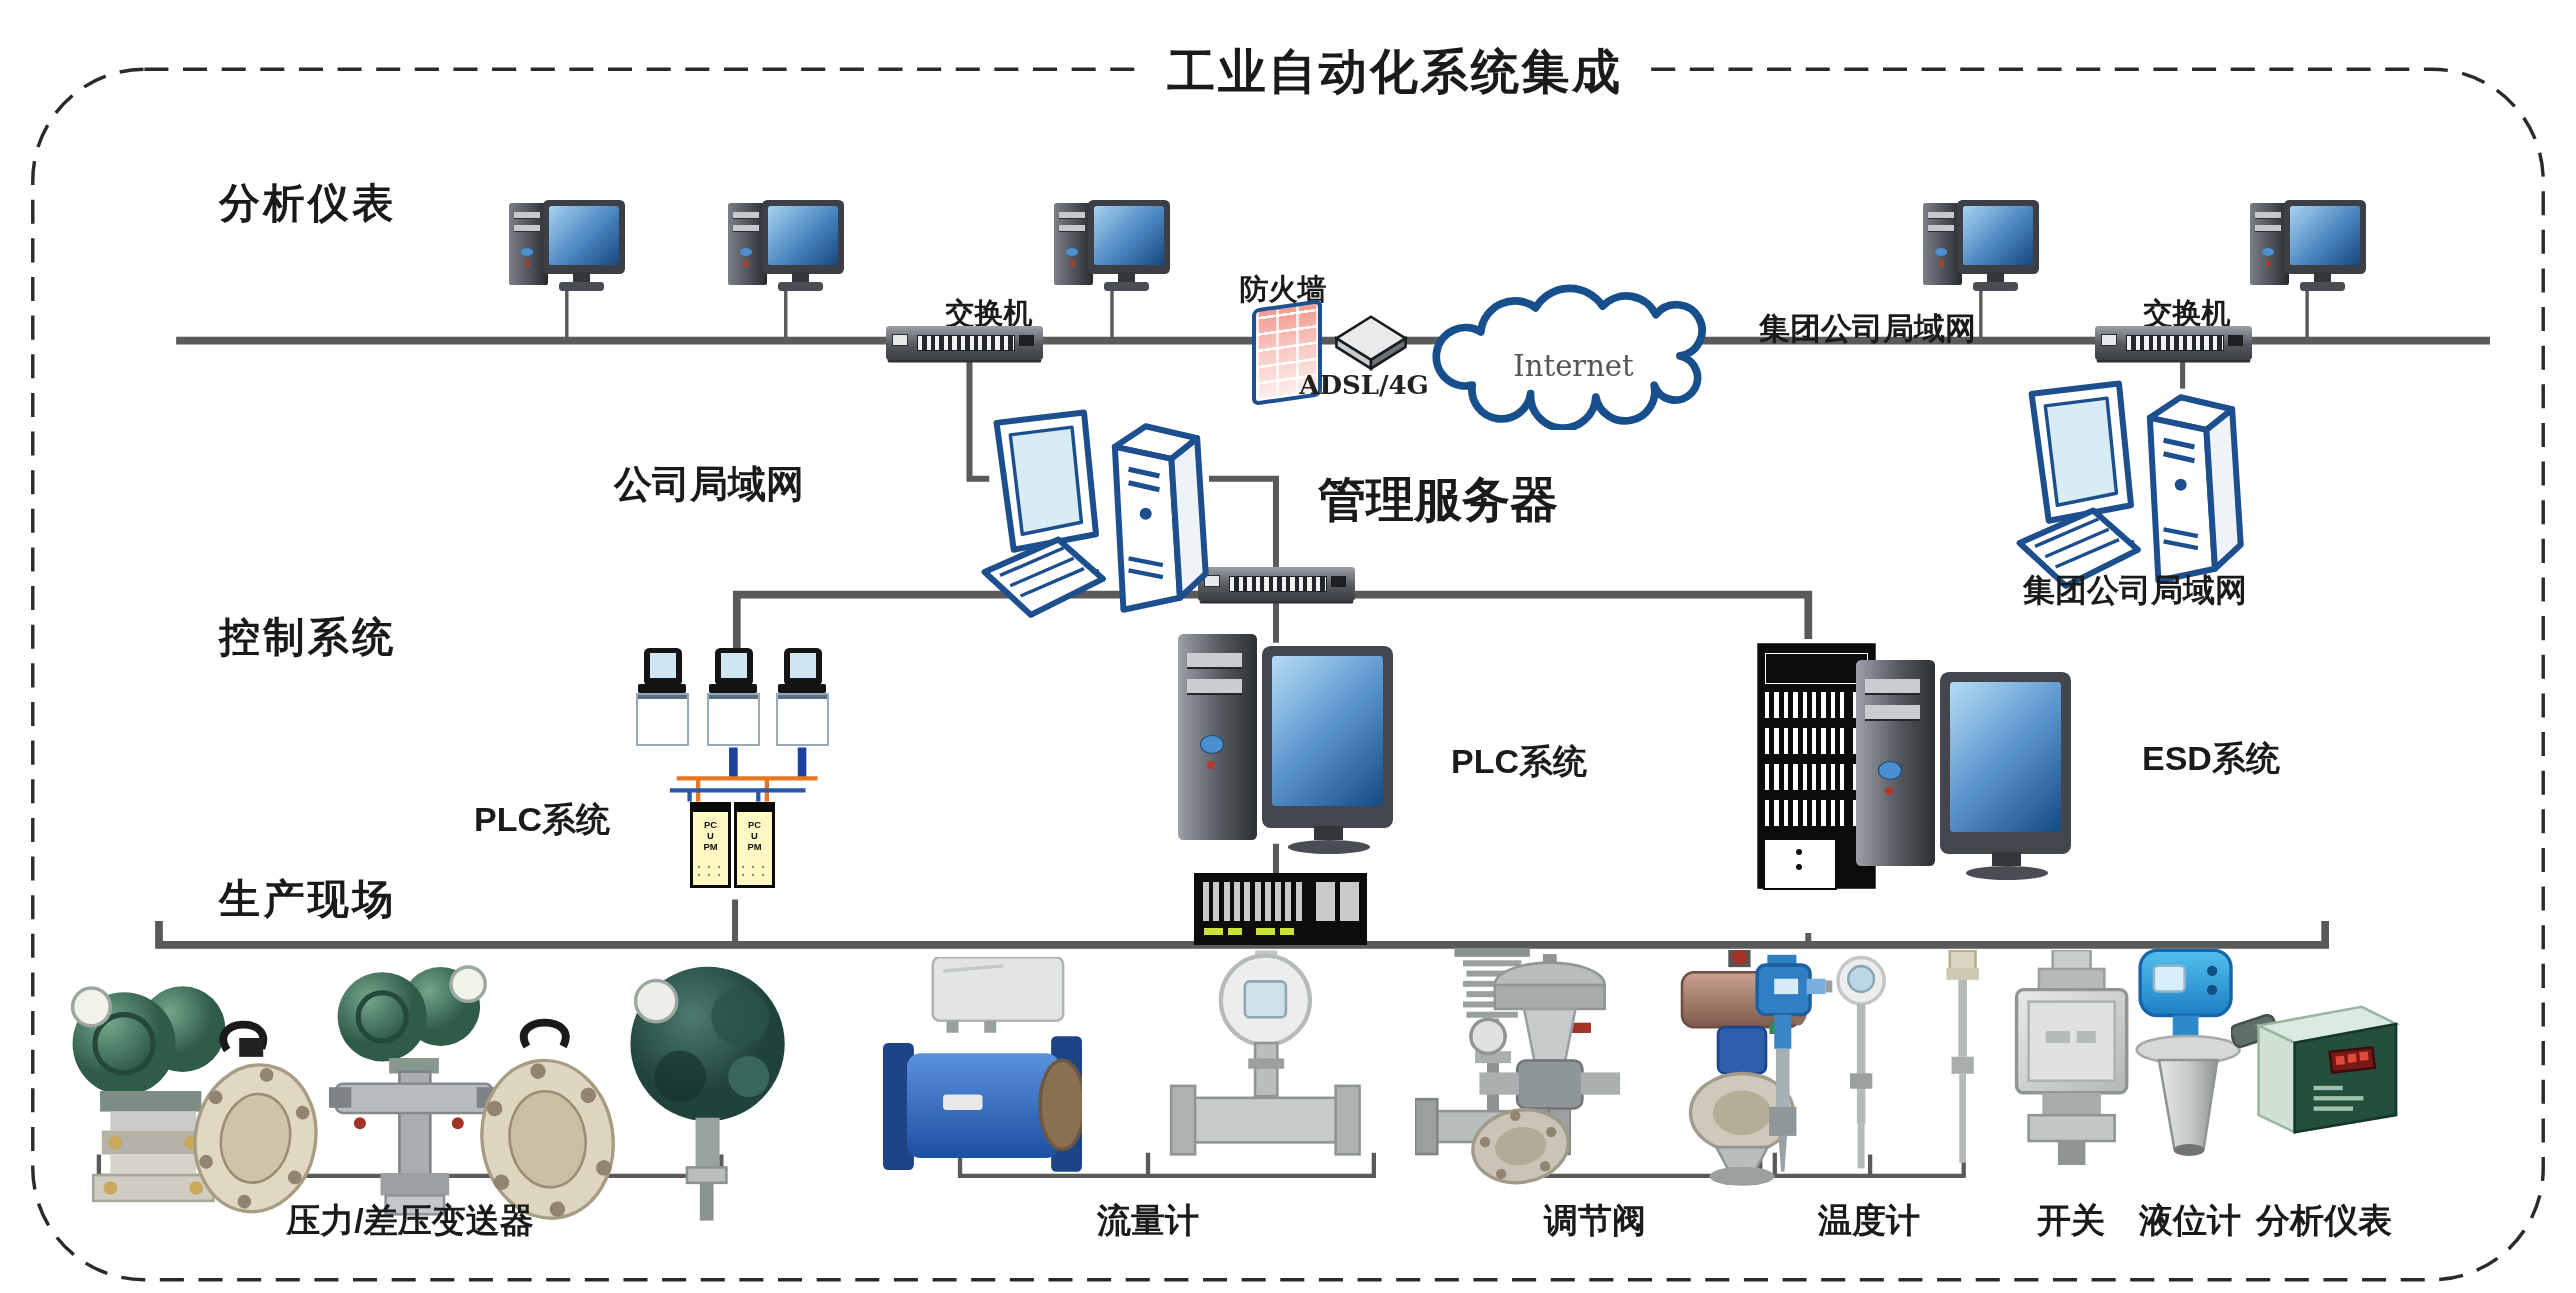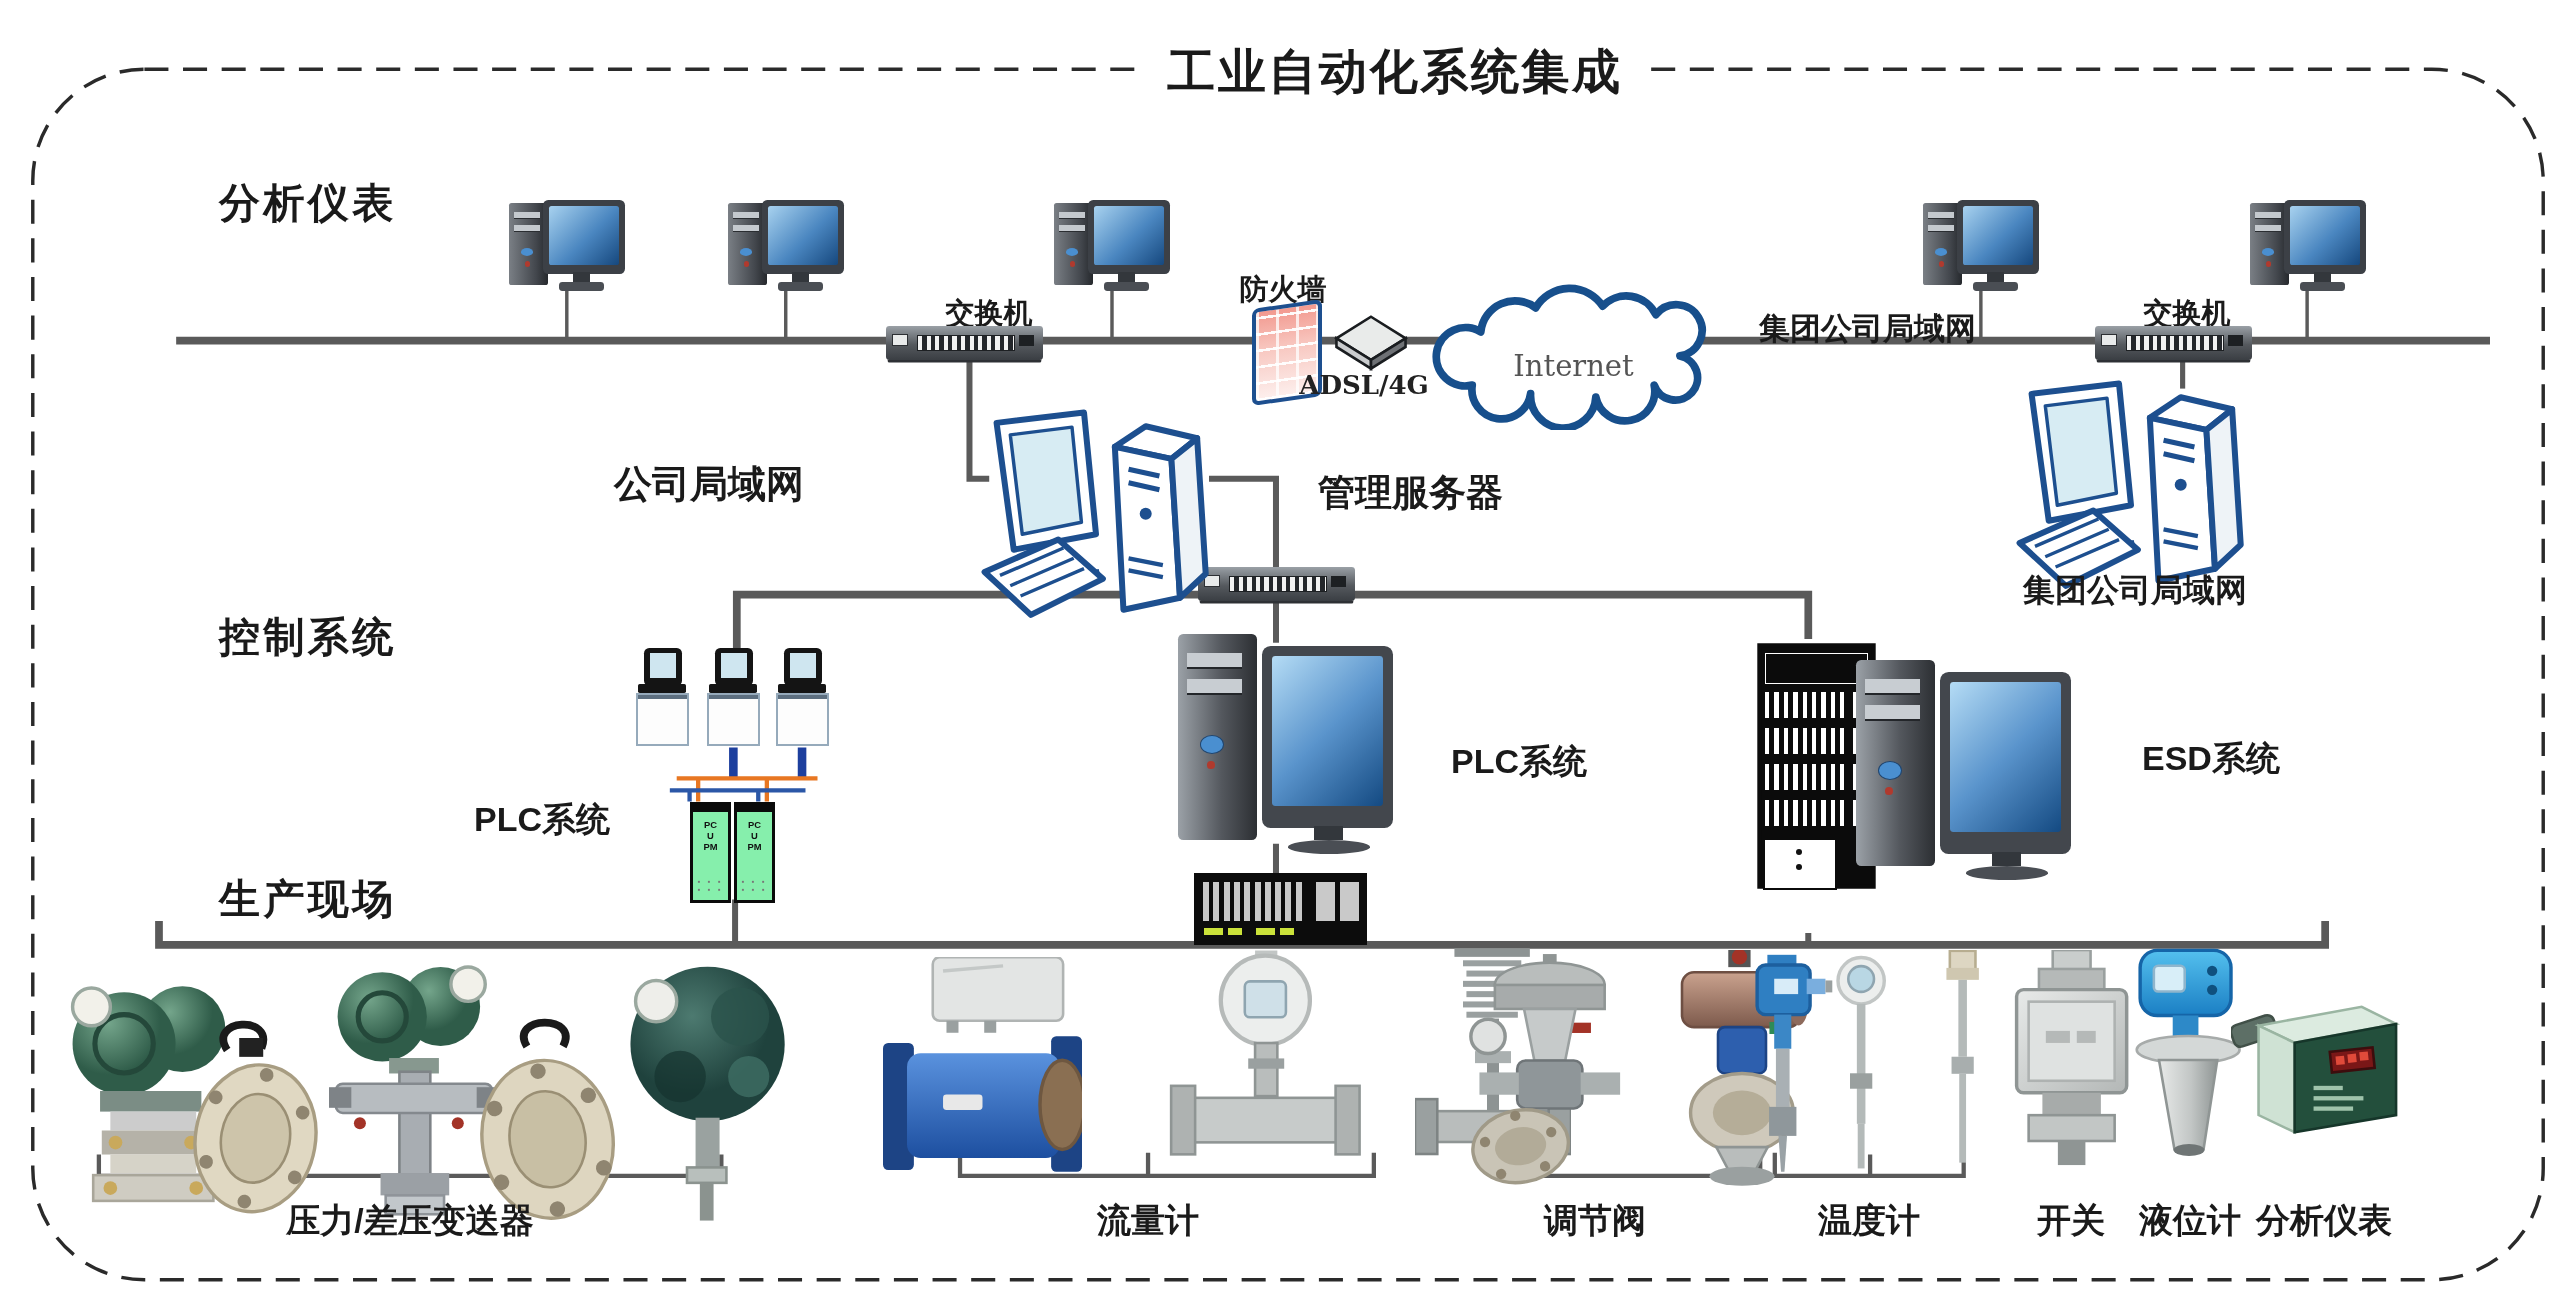--- a/index.html
+++ b/index.html
@@ -45,21 +45,21 @@
         repeating-linear-gradient(90deg,rgba(255,255,255,.75) 0 2.6px,transparent 2.6px 20px),
         linear-gradient(180deg,#f2998f,#f8c9c2 45%,#fdf0ee);}
   .cloud{position:absolute;}
   
   .st{position:absolute;width:55px;height:101px;}
   .st-mon{position:absolute;left:8.6px;top:0;width:38px;height:38px;background:#141414;border-radius:5.2px;}
   .st-scr{position:absolute;left:6px;top:5.2px;right:6px;bottom:7.7px;background:#cfe6f0;}
   .st-monbase{position:absolute;left:3.4px;top:36px;width:48px;height:8.6px;background:#141414;border-radius:1.7px;}
   .st-cab{position:absolute;left:0.9px;top:45px;width:53px;height:53px;background:#fdfdfd;border:2.6px solid #96aabb;box-sizing:border-box;}
   .st-cabtop{position:absolute;left:0;top:0;right:0;height:4.3px;background:#5d6f80;}
-  .pcu{position:absolute;width:41px;height:101px;background:#86efac;border:3.4px solid #0a0a0a;box-sizing:border-box;}
+  .pcu{position:absolute;width:41px;height:86px;background:#fef9c3;border:3.4px solid #0a0a0a;box-sizing:border-box;}
   .pcu-top{position:absolute;left:0;top:0;right:0;height:6.9px;background:#0a0a0a;}
   .pcu-txt{position:absolute;left:0;top:13.7px;width:100%;text-align:center;font-size:9.4px;font-weight:700;line-height:11px;color:#111;}
   .pcu-dots{position:absolute;left:0;bottom:5.2px;width:100%;text-align:center;font-size:7.7px;letter-spacing:2.6px;color:#777;line-height:8.6px;}
   
   .bigpc{position:absolute;width:215px;height:223px;}
   .bp-tower{position:absolute;left:0;top:0;width:79px;height:206px;border-radius:5.2px;
             background:linear-gradient(90deg,#9ba1a7,#54585e 55%,#2c2f33);}
   .bp-bay{position:absolute;left:8.6px;width:55px;height:13.7px;background:#c8cdd2;border-bottom:2.6px solid #23262a;}
   .bp-btn{position:absolute;left:22px;top:101px;width:22px;height:17px;border-radius:50%;background:#4a8fd0;border:1.7px solid #20456e;}
   .bp-dot{position:absolute;left:29px;top:127px;width:7.7px;height:7.7px;border-radius:50%;background:#b03a2e;}
@@ -240,21 +240,21 @@
   <div class="cloud" style="left:1419px;top:247px;width:309px;height:155px">
     <svg width="309" height="155" viewBox="0 0 360 180">
       <path d="M62,128 a34,34 0 1 1 10,-62 a40,40 0 0 1 64,-28 a46,46 0 0 1 78,-2 a38,38 0 0 1 62,10 a30,30 0 1 1 28,48 a26,26 0 1 1 -30,34 a32,32 0 1 1 -68,14 a36,36 0 1 1 -76,-4 a30,30 0 1 1 -68,-10 z" fill="#ffffff" stroke="#174f8c" stroke-width="9" stroke-linejoin="round"></path>
     </svg>
     <div class="internet-txt">Internet</div>
   </div>
 
   <div class="netlabel" style="left:1759px;top:280px;font-size:31px">集团公司局域网</div>
 
   <div class="netlabel" style="left:614px;top:431px;font-size:38px">公司局域网</div>
-  <div class="netlabel" style="left:1318px;top:440px;font-size:37px">管理服务器</div>
+  <div class="netlabel" style="left:1318px;top:440px;font-size:48px">管理服务器</div>
   <div class="mount" style="left:981px;top:376px">
   <svg width="230" height="216" viewBox="0 0 268 252">
     <g fill="#ffffff" stroke="#1d4f8f" stroke-width="7" stroke-linejoin="round">
       <path d="M60,170 q28,38 78,26" fill="none"></path>
       <path d="M18,22 L120,10 L134,152 L38,170 Z"></path>
       <path d="M34,36 L106,27 L117,138 L48,152 Z" fill="#d7ecf3" stroke-width="4"></path>
       <path d="M156,50 L192,26 L252,40 L222,64 Z"></path>
       <path d="M156,50 L222,64 L232,226 L166,240 Z"></path>
       <path d="M222,64 L252,40 L262,198 L232,226 Z" fill="#eef3f7"></path>
       <path d="M172,76 L208,84 M172,92 L208,100" stroke-width="6"></path>

